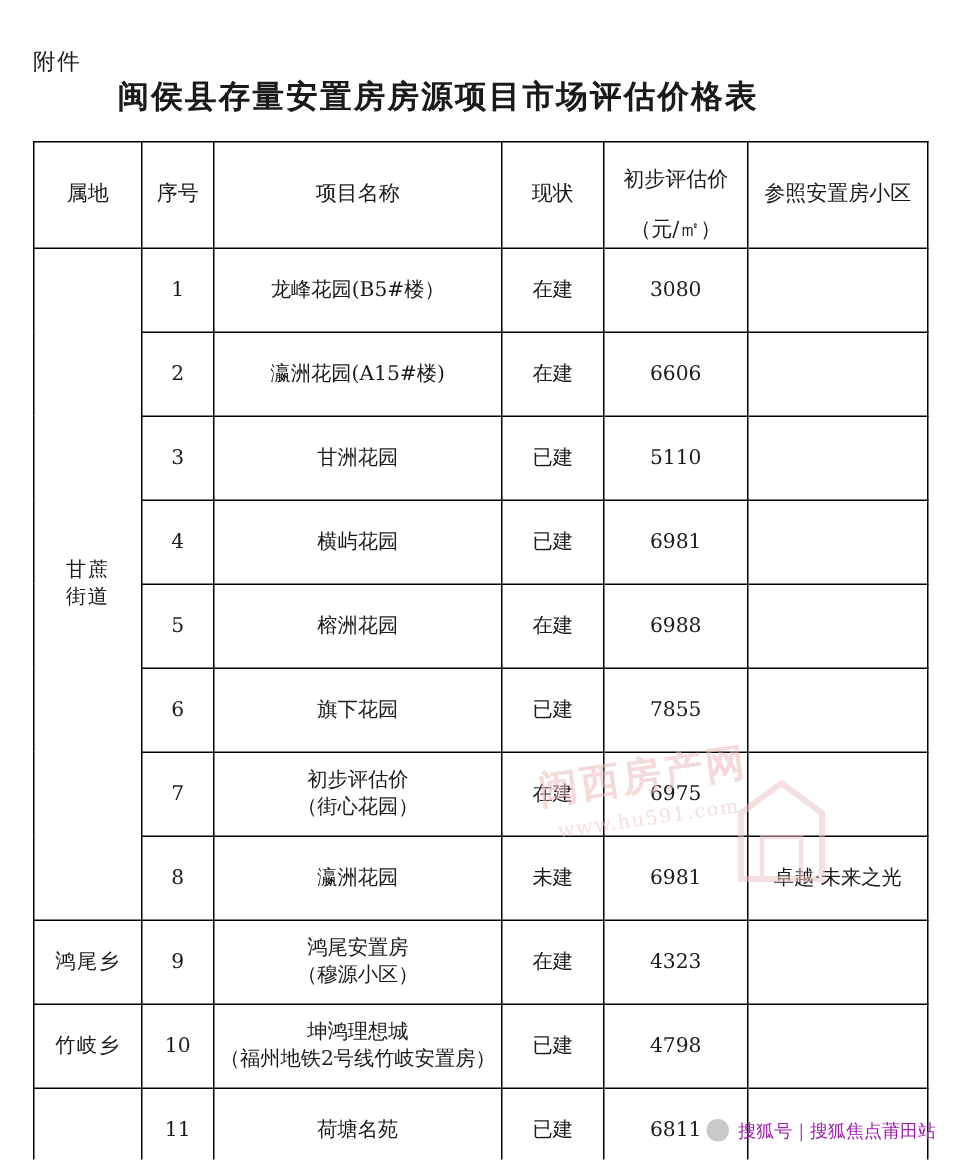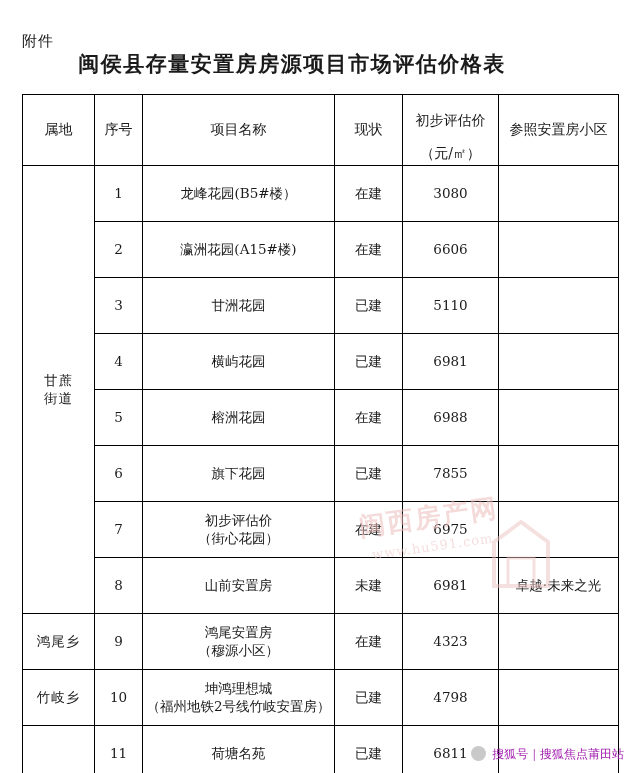--- a/index.html
+++ b/index.html
@@ -215,21 +215,21 @@
         <td class="name-cell">
           <span class="sub-line">初步评估价</span>
           <span class="sub-line">（街心花园）</span>
         </td>
         <td>在建</td>
         <td>6975</td>
         <td></td>
       </tr>
       <tr>
         <td>8</td>
-        <td class="name-cell">山前安置房</td>
+        <td class="name-cell">瀛洲花园</td>
         <td>未建</td>
         <td>6981</td>
         <td>卓越·未来之光</td>
       </tr>
       <tr>
         <td class="region-cell" rowspan="1">鸿尾乡</td>
         <td>9</td>
         <td class="name-cell">
           <span class="sub-line">鸿尾安置房</span>
           <span class="sub-line">（穆源小区）</span>

